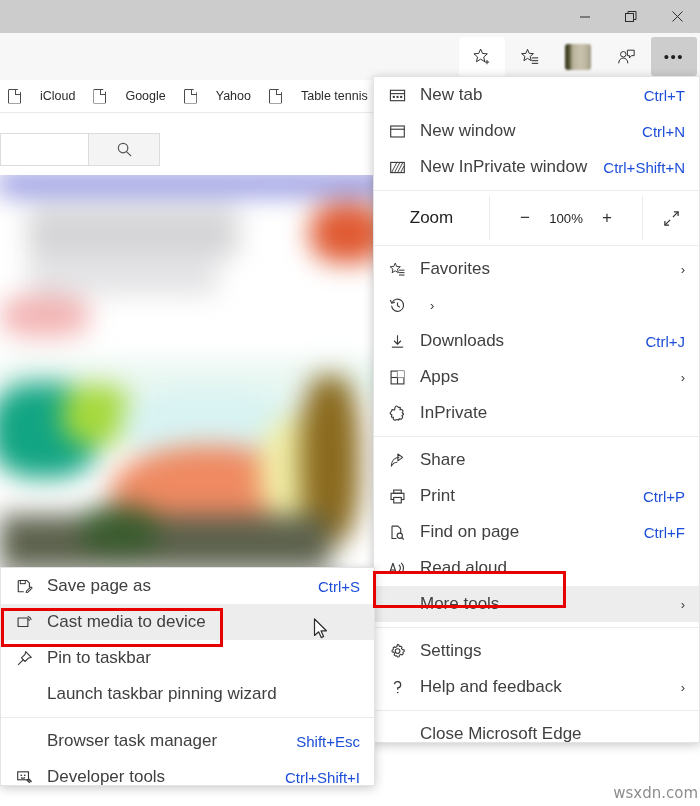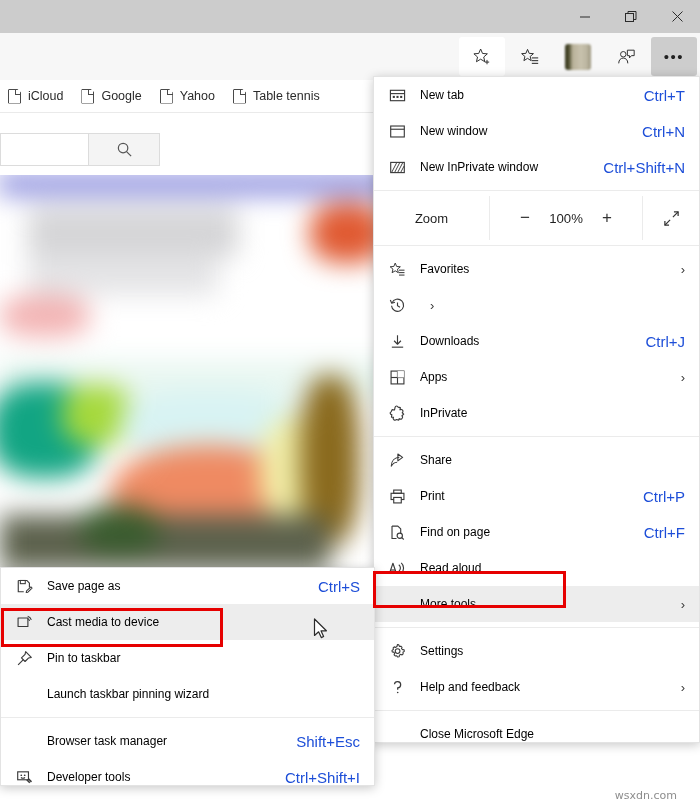--- a/index.html
+++ b/index.html
@@ -49,21 +49,21 @@
     filter: blur(1.2px);
   }
 
   
   .bookmarks {
     position: absolute; left: 0; top: 80px; width: 700px; height: 33px;
     background: #ffffff;
     display: flex; align-items: center; padding-left: 8px;
     border-bottom: 1px solid #eaeaea;
   }
-  .bm { display: flex; align-items: center; margin-right: 18px; white-space: nowrap; }
+  .bm { display: flex; align-items: center; margin-right: 18px; white-space: nowrap; gap: 12px; }
   .bm-label { font-size: 12.5px; color: #2b2b2b; margin-left: 7px; }
   .pageicon { width: 13px; height: 15px; position: relative; display: inline-block; }
   .pageicon::before {
     content: ""; position: absolute; inset: 0;
     border: 1.2px solid #4a4a4a; border-radius: 1px;
     clip-path: polygon(0 0, 68% 0, 100% 26%, 100% 100%, 0 100%);
   }
   .pageicon::after {
     content: ""; position: absolute; right: 0; top: 0;
     width: 5px; height: 5px; border-left: 1.2px solid #4a4a4a; border-bottom: 1.2px solid #4a4a4a;
@@ -103,45 +103,45 @@
   #sub-menu   { left: 0px;  top: 567px; width: 375px; height: 219px; }
 
   .mrow {
     position: relative; display: flex; align-items: center;
     height: 36px; padding: 0 14px 0 0; cursor: default;
   }
   .mrow .ic {
     width: 46px; min-width: 46px; display: flex; align-items: center; justify-content: center;
     color: #3a3a3a;
   }
-  .mrow .lbl { font-size: 12px; color: #000000; flex: 1; white-space: nowrap; }
+  .mrow .lbl { font-size: 17px; color: #404040; flex: 1; white-space: nowrap; }
   .mrow .acc { font-size: 15px; color: #1d4ed8; margin-left: 12px; white-space: nowrap; }
   .mrow .chev { font-size: 13px; color: #3a3a3a; margin-left: 10px; }
   .mrow.hl { background: #ededed; }
   .sep { height: 1px; background: #ebebeb; margin: 5px 0; }
 
   .zoomrow { display: flex; align-items: center; height: 44px; }
-  .zoomlabel { width: 115px; text-align: center; font-size: 13px; color: #1f1f1f; }
+  .zoomlabel { width: 115px; text-align: center; font-size: 17px; color: #1f1f1f; }
   .zdivide { width: 1px; height: 44px; background: #ebebeb; }
   .zctrl { display: flex; align-items: center; justify-content: center; flex: 1; height: 44px; }
   .zbtn { width: 38px; text-align: center; font-size: 17px; color: #333; }
   .zval { font-size: 13.2px; color: #1f1f1f; min-width: 44px; text-align: center; }
   .zfull { width: 56px; display: flex; align-items: center; justify-content: center; }
 
   .redbox {
     position: absolute; border: 3px solid #e60000; pointer-events: none; z-index: 40;
   }
   #redbox-more-tools { left: 373px; top: 571px; width: 193px; height: 37px; }
   #redbox-cast       { left: 1px;  top: 608px; width: 222px; height: 39px; }
 
   .cursor { position: absolute; left: 313px; top: 618px; z-index: 60; }
 
   .watermark {
-    position: absolute; right: 23px; bottom: 4px; z-index: 70;
-    font-size: 11px; color: #8d8d8d; font-family: "DejaVu Sans", sans-serif;
+    position: absolute; right: 2px; bottom: 4px; z-index: 70;
+    font-size: 15px; color: #8d8d8d; font-family: "DejaVu Sans", sans-serif;
   }
   svg { display: block; }
 </style>
 </head>
 <body>
 
 <div id="root">
 
   <div class="titlebar">
     <div class="wincontrols">

